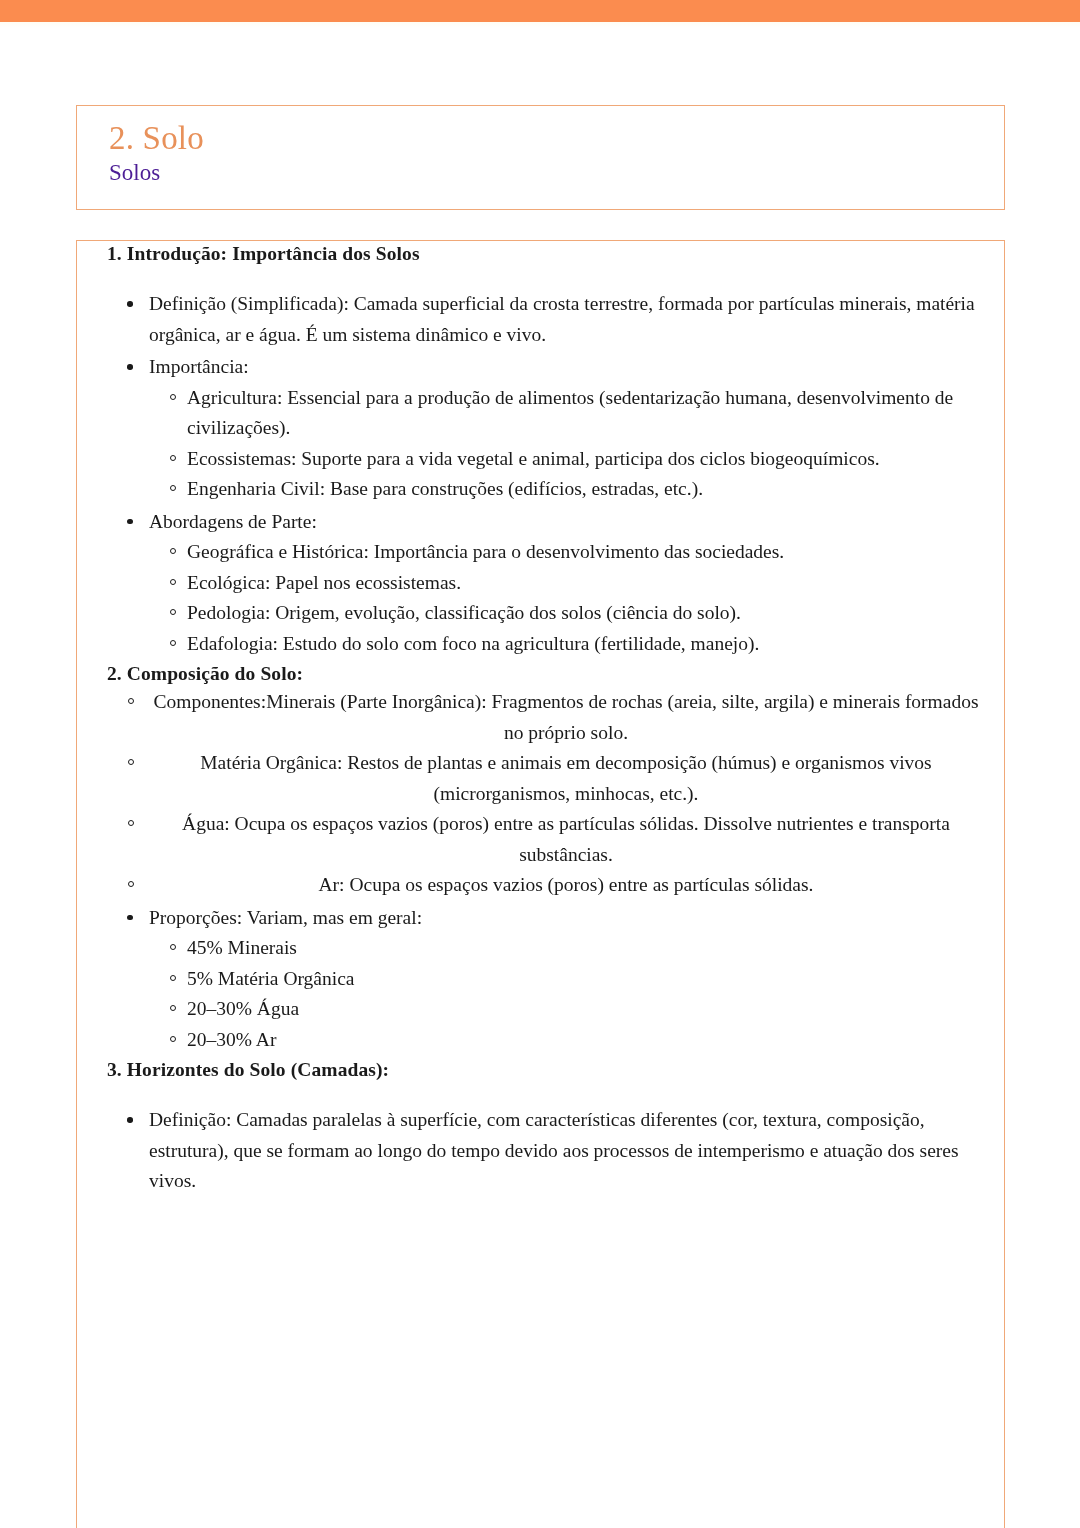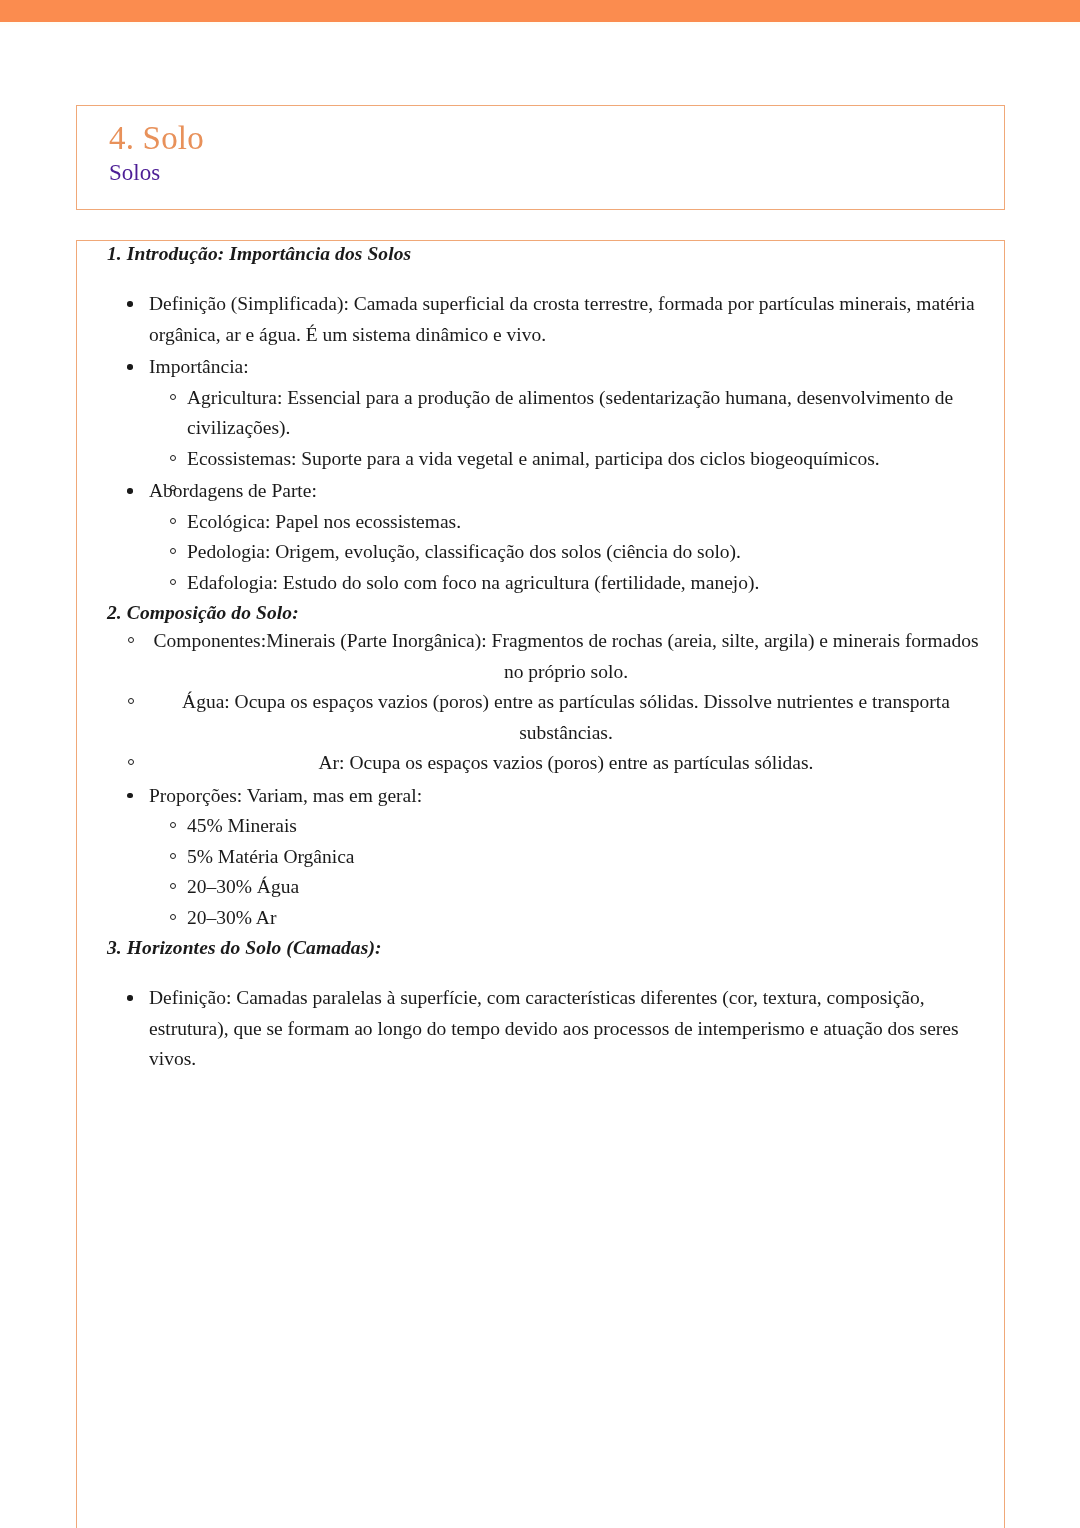--- a/index.html
+++ b/index.html
@@ -81,21 +81,20 @@
     top: 0;
     width: 880px;
   }
 
   h2.section-heading {
     font-size: 19.5px;
     font-weight: bold;
     margin: 0;
     line-height: 26px;
     letter-spacing: 0.1px;
-    font-style: italic;
   }
   .heading-1 { margin-top: 38px; }
   .heading-2 { margin-top: 44px; }
   .heading-3 { margin-top: 44px; }
 
   ul.lvl1 {
     list-style: none;
     margin: 22px 0 0 0;
     padding: 0;
   }
@@ -149,21 +148,21 @@
   .lvl2-standalone > li { padding-left: 38px; }
   .text { display: inline; }
 </style>
 </head>
 <body>
 
 <div class="top-bar"></div>
 <div class="top-bar-fade"></div>
 
 <div class="title-card">
-  <div class="title-main">4. Solo</div>
+  <div class="title-main">2. Solo</div>
   <div class="title-sub">Solos</div>
 </div>
 
 <div class="content-card">
   <div class="content-inner">
 
     <h2 class="section-heading heading-1">1. Introdução: Importância dos Solos</h2>
     <ul class="lvl1">
       <li>
         <span class="bullet-disc"></span>
@@ -176,29 +175,34 @@
           <li>
             <span class="bullet-circle"></span>
             <span class="text">Agricultura: Essencial para a produção de alimentos (sedentarização humana, desenvolvimento de civilizações).</span>
           </li>
           <li>
             <span class="bullet-circle"></span>
             <span class="text">Ecossistemas: Suporte para a vida vegetal e animal, participa dos ciclos biogeoquímicos.</span>
           </li>
           <li>
             <span class="bullet-circle"></span>
+            <span class="text">Engenharia Civil: Base para construções (edifícios, estradas, etc.).</span>
           </li>
         </ul>
       </li>
       <li>
         <span class="bullet-disc"></span>
         <span class="text">Abordagens de Parte:</span>
         <ul class="lvl2">
           <li>
             <span class="bullet-circle"></span>
+            <span class="text">Geográfica e Histórica: Importância para o desenvolvimento das sociedades.</span>
+          </li>
+          <li>
+            <span class="bullet-circle"></span>
             <span class="text">Ecológica: Papel nos ecossistemas.</span>
           </li>
           <li>
             <span class="bullet-circle"></span>
             <span class="text">Pedologia: Origem, evolução, classificação dos solos (ciência do solo).</span>
           </li>
           <li>
             <span class="bullet-circle"></span>
             <span class="text">Edafologia: Estudo do solo com foco na agricultura (fertilidade, manejo).</span>
           </li>
@@ -207,20 +211,24 @@
     </ul>
 
     <h2 class="section-heading heading-2">2. Composição do Solo:</h2>
     <ul class="lvl2 lvl2-standalone">
       <li>
         <span class="bullet-circle"></span>
         <span class="text">Componentes:Minerais (Parte Inorgânica): Fragmentos de rochas (areia, silte, argila) e minerais formados no próprio solo.</span>
       </li>
       <li>
         <span class="bullet-circle"></span>
+        <span class="text">Matéria Orgânica: Restos de plantas e animais em decomposição (húmus) e organismos vivos (microrganismos, minhocas, etc.).</span>
+      </li>
+      <li>
+        <span class="bullet-circle"></span>
         <span class="text">Água: Ocupa os espaços vazios (poros) entre as partículas sólidas. Dissolve nutrientes e transporta substâncias.</span>
       </li>
       <li>
         <span class="bullet-circle"></span>
         <span class="text">Ar: Ocupa os espaços vazios (poros) entre as partículas sólidas.</span>
       </li>
     </ul>
     <ul class="lvl1" style="margin-top:2px">
       <li>
         <span class="bullet-disc"></span>

